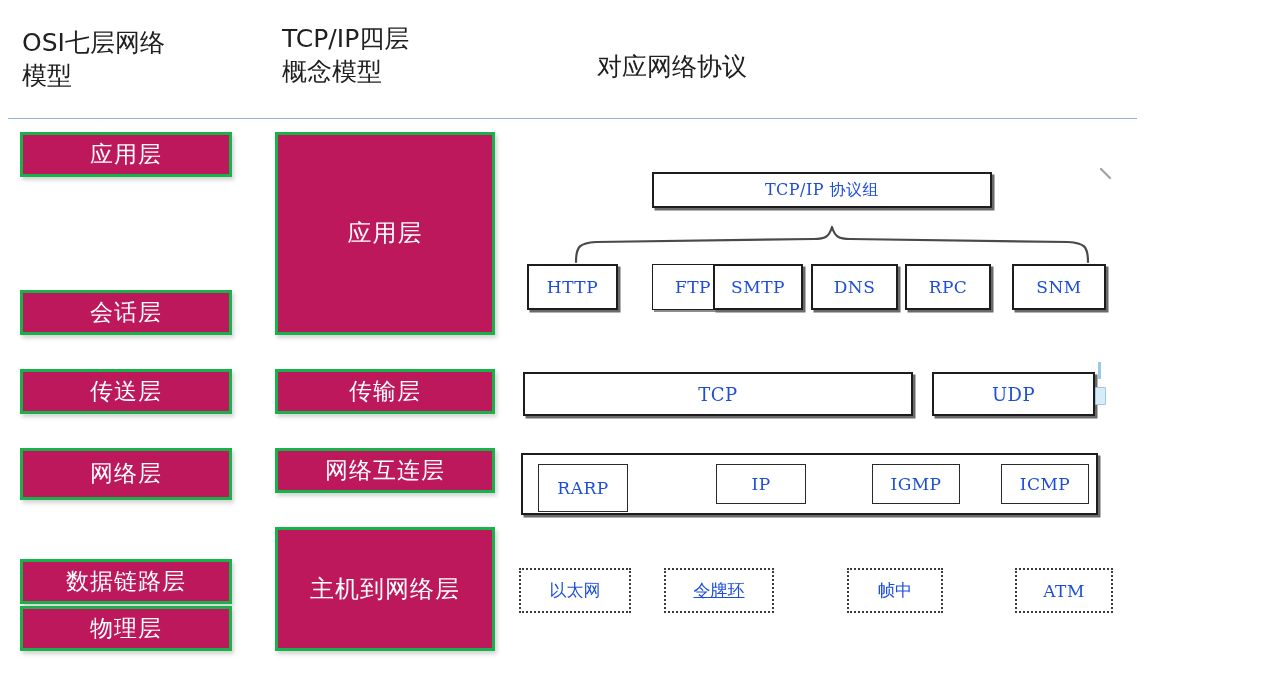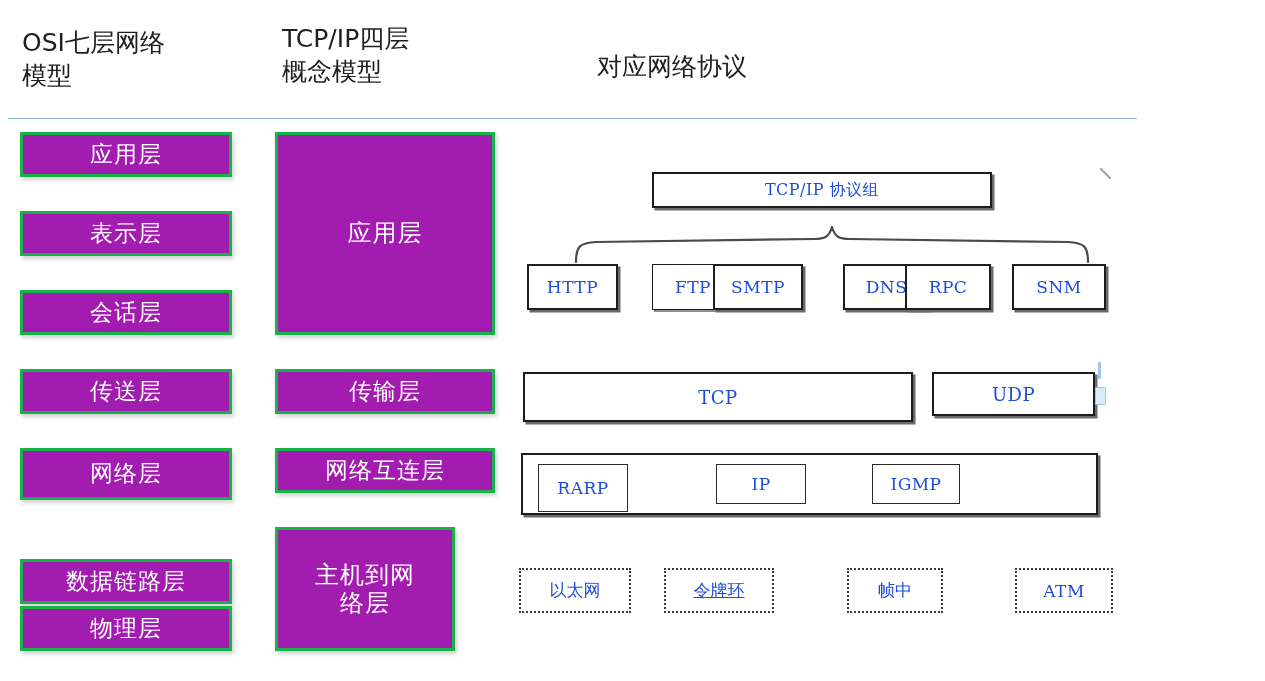--- a/index.html
+++ b/index.html
@@ -42,21 +42,21 @@
     top: 118px;
     width: 1129px;
     height: 0;
     border-top: 1.6px solid #8fb4dd;
   }
 
   
   .layer-box {
     position: absolute;
     box-sizing: border-box;
-    background: #a21caf;
+    background: #be185d;
     border: 3px solid #18b14a;
     color: #ffffff;
     display: flex;
     align-items: center;
     justify-content: center;
     text-align: center;
     font-size: 23px;
     line-height: 1.18;
     letter-spacing: 1px;
     box-shadow: 2px 3px 4px rgba(120,120,120,0.33);
@@ -142,60 +142,60 @@
 模型</div>
 
   <div class="col-head" id="head-tcp">TCP/IP四层
 概念模型</div>
 
   <div class="col-head" id="head-prot">对应网络协议</div>
 
   <div class="head-rule"></div>
 
   <div class="layer-box" style="left:20px;  top:132px; width:212px; height:45px;">应用层</div>
-  <div class="layer-box" style="left:20px;  top:211px; width:212px; height:45px;">表示层</div>
   <div class="layer-box" style="left:20px;  top:290px; width:212px; height:45px;">会话层</div>
   <div class="layer-box" style="left:20px;  top:369px; width:212px; height:45px;">传送层</div>
   <div class="layer-box" style="left:20px;  top:448px; width:212px; height:52px;">网络层</div>
   <div class="layer-box" style="left:20px;  top:527px; width:212px; height:45px;margin-top:32px;">数据链路层</div>
   <div class="layer-box" style="left:20px;  top:606px; width:212px; height:45px;">物理层</div>
 
   <div class="layer-box tall" style="left:275px; top:132px; width:220px; height:203px;">应用层</div>
   <div class="layer-box" style="left:275px; top:369px; width:220px; height:45px;">传输层</div>
   <div class="layer-box" style="left:275px; top:448px; width:220px; height:45px;">网络互连层</div>
-  <div class="layer-box tall" style="left:275px; top:527px; width:180px; height:124px; padding:16px 28px;text-align:center;">主机到网络层</div>
+  <div class="layer-box tall" style="left:275px; top:527px; width:220px; height:124px; padding:16px 28px;text-align:center;">主机到网络层</div>
 
   <div class="proto-box group-title" style="left:652px; top:172px; width:340px; height:36px;">TCP/IP 协议组</div>
 
   <svg class="brace" style="left:520px; top:205px;" width="620" height="62" viewBox="0 0 620 62">
     <path d="M 56 57
              C 56 41, 60 38, 76 37
              L 294 34
              C 305 34, 309 32, 312 22
              C 315 32, 319 34, 330 34
              L 548 37
              C 564 38, 568 41, 568 57" fill="none" stroke="#4a4a4a" stroke-width="2.2" stroke-linecap="round" stroke-linejoin="round"></path>
   </svg>
 
   <div class="proto-box" style="left:527px; top:264px; width:91px; height:46px;">HTTP</div>
   <div class="proto-box thin" style="left:652px; top:264px; width:82px; height:46px;">FTP</div>
   <div class="proto-box" style="left:713px; top:264px; width:90px; height:46px;">SMTP</div>
-  <div class="proto-box" style="left:811px; top:264px; width:87px; height:46px;margin-left:32px;">DNS</div>
+  <div class="proto-box" style="left:811px; top:264px; width:87px; height:46px;">DNS</div>
   <div class="proto-box" style="left:905px; top:264px; width:86px; height:46px;">RPC</div>
   <div class="proto-box" style="left:1012px; top:264px; width:94px; height:46px;">SNM</div>
 
-  <div class="proto-box" style="left:523px; top:372px; width:390px; height:50px; font-size:18px;">TCP</div>
+  <div class="proto-box" style="left:523px; top:372px; width:390px; height:44px; font-size:18px;">TCP</div>
   <div class="proto-box" style="left:932px; top:372px; width:163px; height:44px; font-size:18px;">UDP</div>
   <div class="sel-tick"></div>
   <div class="sel-handle"></div>
 
   <div class="proto-box nested-outer" style="left:521px; top:453px; width:577px; height:62px;"></div>
   <div class="proto-box nested-inner" style="left:538px; top:464px; width:90px; height:48px;">RARP</div>
   <div class="proto-box nested-inner" style="left:716px; top:464px; width:90px; height:40px;">IP</div>
   <div class="proto-box nested-inner" style="left:872px; top:464px; width:88px; height:40px;">IGMP</div>
+  <div class="proto-box nested-inner" style="left:1001px; top:464px; width:88px; height:40px;">ICMP</div>
 
   <div class="proto-box dotted cn" style="left:519px; top:568px; width:112px; height:45px;">以太网</div>
   <div class="proto-box dotted cn" style="left:664px; top:568px; width:110px; height:45px;text-decoration:underline;">令牌环</div>
   <div class="proto-box dotted cn" style="left:847px; top:568px; width:96px; height:45px;">帧中</div>
   <div class="proto-box dotted" style="left:1015px; top:568px; width:98px; height:45px; font-size:17px;">ATM</div>
 
   <svg class="cursor-mark" viewBox="0 0 12 12">
     <path d="M1 1 L10 10" stroke="#9aa4ad" stroke-width="2.2" stroke-linecap="round"></path>
   </svg>
 

